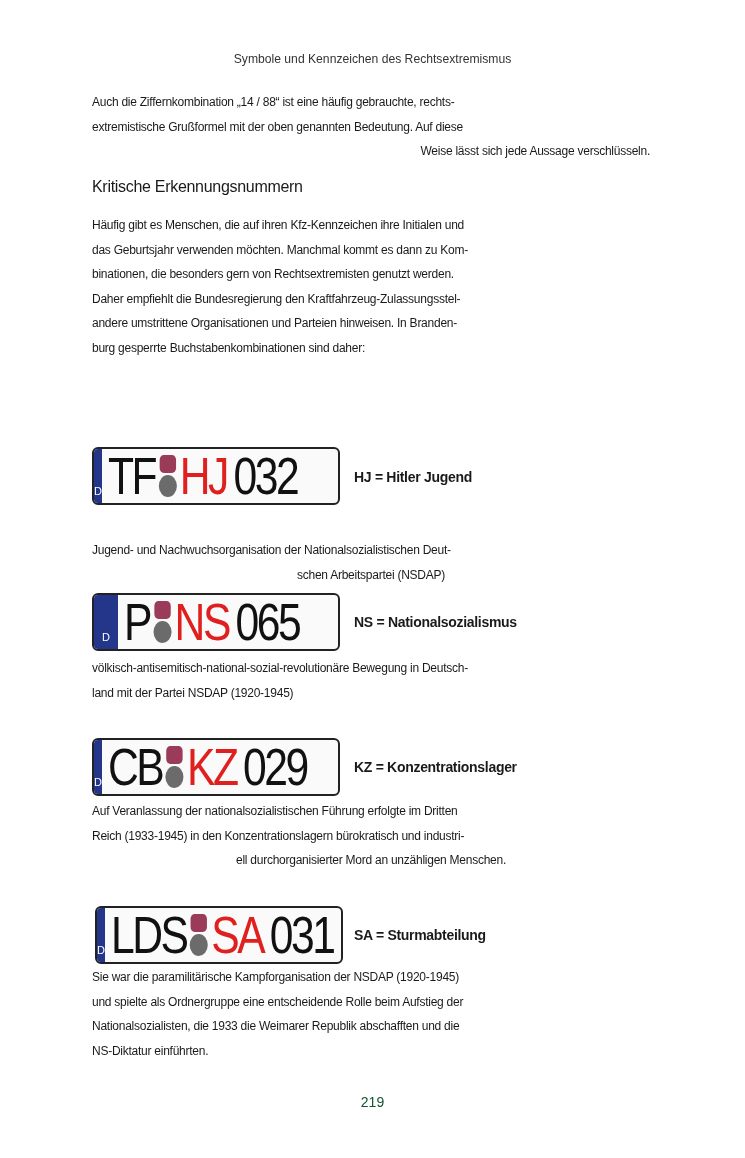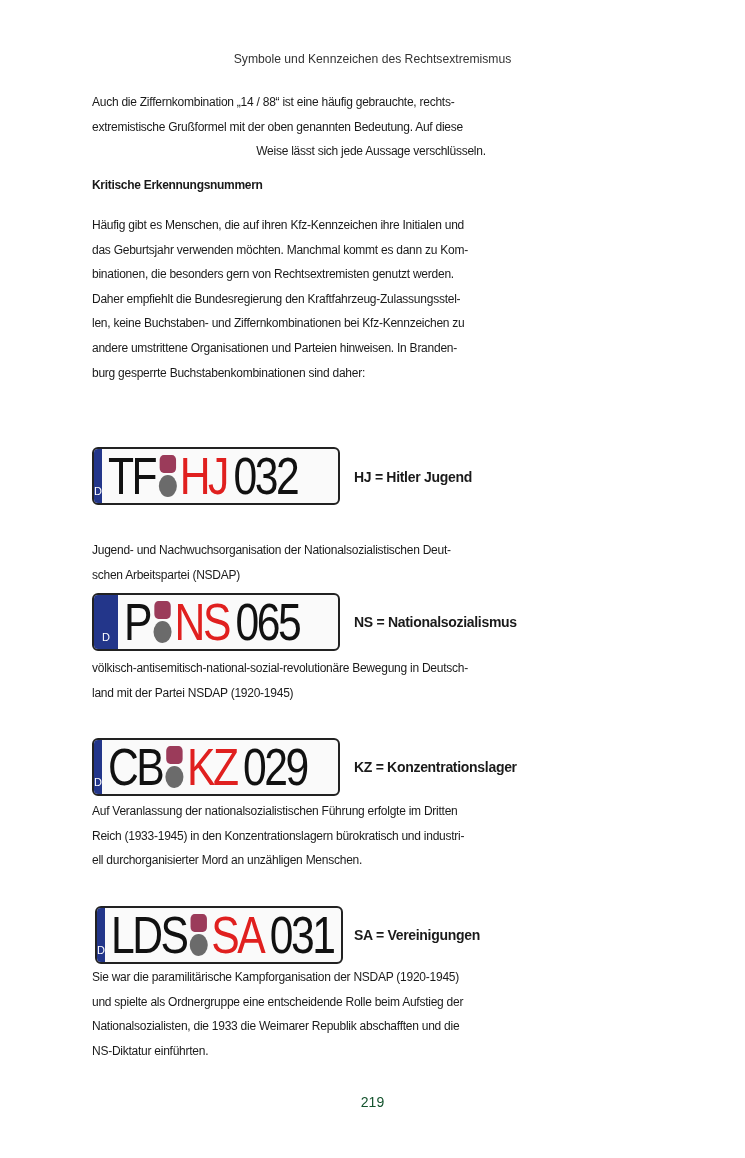--- a/index.html
+++ b/index.html
@@ -1,71 +1,70 @@
 <!DOCTYPE html>
 <html><head>
 <meta charset="utf-8">
 <style>
   html,body{margin:0;padding:0;background:#fff;}
   body{width:745px;height:1158px;position:relative;font-family:"Liberation Sans",sans-serif;color:#1a1a1a;overflow:hidden;}
   .header{position:absolute;top:51px;left:0;width:745px;text-align:center;font-size:13.5px;color:#333;transform:scaleX(0.9);}
   .p{position:absolute;left:92px;width:558px;font-size:12px;line-height:24.6px;text-align:justify;letter-spacing:-0.25px;}
   .p span{display:block;}
-  .h{position:absolute;left:92px;font-size:12px;font-weight:bold;letter-spacing:-0.3px;}
+  .h{position:absolute;left:92px;font-size:16px;font-weight:normal;letter-spacing:-0.3px;}
   .plate{position:absolute;height:58px;border:2px solid #222;border-radius:6px;background:#fafafa;display:flex;align-items:center;box-sizing:border-box;overflow:hidden;}
   .eu{width:24px;height:100%;background:#23368a;display:flex;align-items:flex-end;justify-content:center;color:#fff;font-size:11px;padding-bottom:6px;box-sizing:border-box;}
   .txt{font-size:52px;letter-spacing:-3px;line-height:1;transform:scaleX(0.82);transform-origin:left center;white-space:nowrap;display:flex;align-items:center;margin-left:6px;}
   .city{color:#111;}
   .badge{display:inline-flex;flex-direction:column;align-items:center;margin:0 4px;}
   .b1{width:20px;height:18px;border-radius:5px;background:#9b3b5a;}
   .b2{width:22px;height:22px;border-radius:50%;background:#6b6b6b;margin-top:2px;}
   .red{color:#e0201f;}
   .num{color:#111;margin-left:8px;}
   .lbl{position:absolute;font-size:14px;font-weight:bold;letter-spacing:-0.3px;}
   .page{position:absolute;top:1094px;left:0;width:745px;text-align:center;font-size:14px;color:#14532d;}
 </style>
 </head>
 <body>
 
 <div class="header">Symbole und Kennzeichen des Rechtsextremismus</div>
 
 <div class="p" style="top:90px">
   <span>Auch die Ziffernkombination „14 / 88“ ist eine häufig gebrauchte, rechts-</span>
   <span>extremistische Grußformel mit der oben genannten Bedeutung. Auf diese</span>
-  <span style="text-align:center">Weise lässt sich jede Aussage verschlüsseln.</span>
+  <span style="text-align:right">Weise lässt sich jede Aussage verschlüsseln.</span>
 </div>
 
 <div class="h" style="top:178px">Kritische Erkennungsnummern</div>
 
 <div class="p" style="top:213px">
   <span>Häufig gibt es Menschen, die auf ihren Kfz-Kennzeichen ihre Initialen und</span>
   <span>das Geburtsjahr verwenden möchten. Manchmal kommt es dann zu Kom-</span>
   <span>binationen, die besonders gern von Rechtsextremisten genutzt werden.</span>
   <span>Daher empfiehlt die Bundesregierung den Kraftfahrzeug-Zulassungsstel-</span>
-  <span>len, keine Buchstaben- und Ziffernkombinationen bei Kfz-Kennzeichen zu</span>
   <span>andere umstrittene Organisationen und Parteien hinweisen. In Branden-</span>
   <span style="text-align:left">burg gesperrte Buchstabenkombinationen sind daher:</span>
 </div>
 
 <div class="plate" style="top:447px;left:92px;width:248px">
   <div class="eu">D</div>
   <div class="txt">
       <span class="city">TF</span>
       <span class="badge">
         <span class="b1"></span>
         <span class="b2"></span>
       </span>
       <span class="red">HJ</span>
       <span class="num">032</span>
     </div>
 </div>
 <div class="lbl" style="top:469px;left:354px">HJ = Hitler Jugend</div>
 <div class="p" style="top:538px">
   <span>Jugend- und Nachwuchsorganisation der Nationalsozialistischen Deut-</span>
-  <span style="text-align:left">schen Arbeitspartei (NSDAP)</span>
+  <span style="text-align:center">schen Arbeitspartei (NSDAP)</span>
 </div>
 
 <div class="plate" style="top:593px;left:92px;width:248px">
   <div class="eu">D</div>
   <div class="txt">
       <span class="city">P</span>
       <span class="badge">
         <span class="b1"></span>
         <span class="b2"></span>
       </span>
@@ -88,36 +87,36 @@
         <span class="b2"></span>
       </span>
       <span class="red">KZ</span>
       <span class="num">029</span>
     </div>
 </div>
 <div class="lbl" style="top:759px;left:354px">KZ = Konzentrationslager</div>
 <div class="p" style="top:799px">
   <span>Auf Veranlassung der nationalsozialistischen Führung erfolgte im Dritten</span>
   <span>Reich (1933-1945) in den Konzentrationslagern bürokratisch und industri-</span>
-  <span style="text-align:left">ell durchorganisierter Mord an unzähligen Menschen.</span>
+  <span style="text-align:center">ell durchorganisierter Mord an unzähligen Menschen.</span>
 </div>
 
 <div class="plate" style="top:906px;left:95px;width:248px">
   <div class="eu">D</div>
   <div class="txt">
       <span class="city">LDS</span>
       <span class="badge">
         <span class="b1"></span>
         <span class="b2"></span>
       </span>
       <span class="red">SA</span>
       <span class="num">031</span>
     </div>
 </div>
-<div class="lbl" style="top:927px;left:354px">SA = Vereinigungen</div>
+<div class="lbl" style="top:927px;left:354px">SA = Sturmabteilung</div>
 <div class="p" style="top:965px">
   <span>Sie war die paramilitärische Kampforganisation der NSDAP (1920-1945)</span>
   <span>und spielte als Ordnergruppe eine entscheidende Rolle beim Aufstieg der</span>
   <span>Nationalsozialisten, die 1933 die Weimarer Republik abschafften und die</span>
   <span style="text-align:left">NS-Diktatur einführten.</span>
 </div>
 
 <div class="page">219</div>
 
 </body></html>

